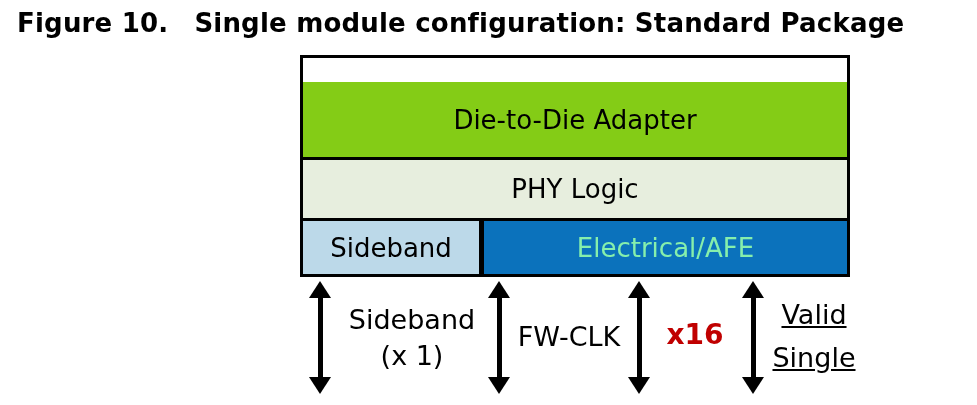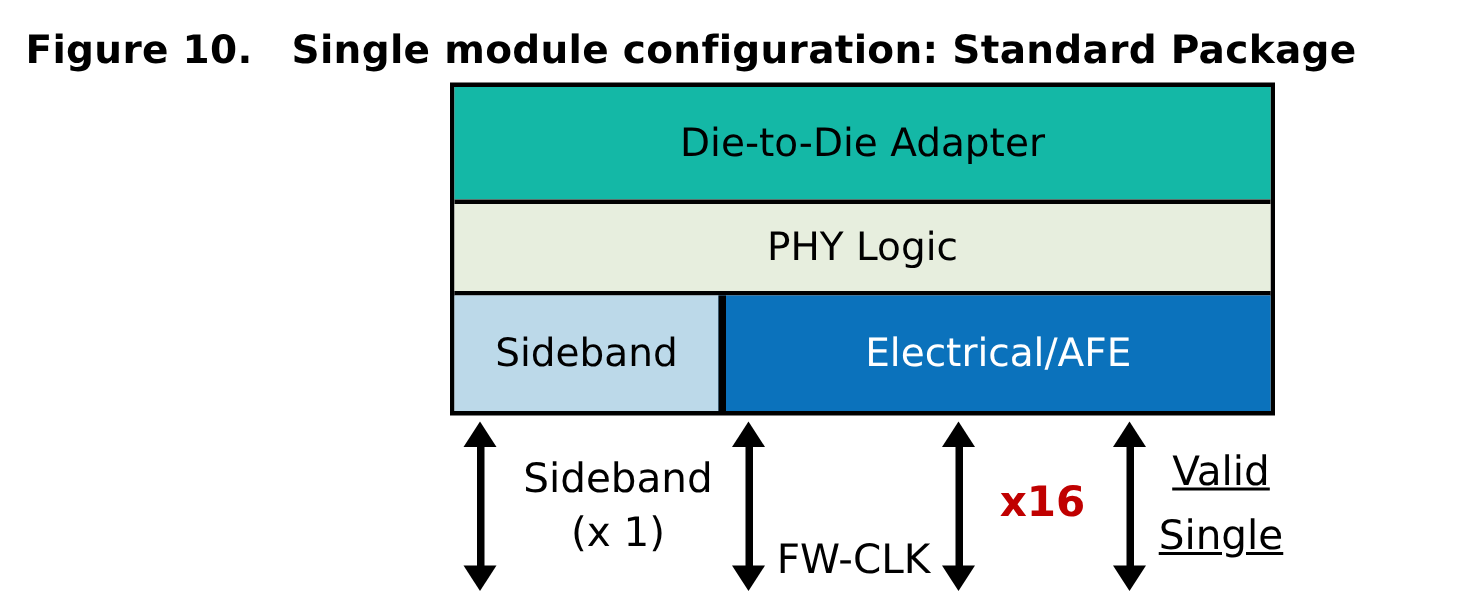--- a/index.html
+++ b/index.html
@@ -7,21 +7,21 @@
     width: 977px; height: 405px;
     background: #ffffff;
     font-family: "DejaVu Sans", "Liberation Sans", sans-serif;
     position: relative;
     overflow: hidden;
   }
   .stage { position: absolute; inset: 0; }
 
   
   .fig-title {
-    position: absolute; left: 17px; top: 19px;
+    position: absolute; left: 17px; top: 8px;
     font-size: 26px; font-weight: bold; color: #000;
     white-space: nowrap; letter-spacing: 0.2px;
   }
   .fig-title .fig-label { margin-right: 26px; }
 
   
   .stack {
     position: absolute; left: 300px; top: 55px;
     width: 550px; height: 222px;
     border: 3px solid #000; box-sizing: border-box;
@@ -68,51 +68,51 @@
   .arrow-3 { left: 626px; }
   .arrow-4 { left: 740px; }
 
   
   .conn-label {
     position: absolute; text-align: center; color: #000;
     font-size: 27px; line-height: 36px; white-space: nowrap;
   }
   .conn-label > span { display: block; }
   .label-sideband { left: 332px; top: 302px; width: 160px; }
-  .label-fwclk    { left: 504px; top: 319px; width: 130px; margin-top: 37px; }
+  .label-fwclk    { left: 504px; top: 319px; width: 130px; }
   .label-x16      { left: 640px; top: 317px; width: 110px; font-weight: bold; font-size: 28px; }
   .label-valid    { left: 758px; top: 293px; width: 112px; line-height: 43px; }
 
   
   .watermark {
     position: absolute; right: 6px; bottom: 7px;
     font-size: 15px; color: #c3c3c3; letter-spacing: 0.5px;
   }
 </style>
 </head>
 <body>
 
 <div class="stage">
 
   <div class="fig-title">
     <span class="fig-label">Figure 10.</span><span>Single module configuration: Standard Package</span>
   </div>
 
   <div class="stack">
-    <div class="layer layer-adapter" style="background-color: #14b8a6; color: rgb(0, 0, 0);">
+    <div class="layer layer-adapter" style="background-color: #84cc16; color: rgb(0, 0, 0); margin-top: 24px;">
       <span>Die-to-Die Adapter</span>
     </div>
     <div class="layer layer-phy" style="background-color: rgb(231, 238, 222); color: rgb(0, 0, 0);">
       <span>PHY Logic</span>
     </div>
     <div class="layer-bottom">
       <div class="cell cell-sideband" style="background-color: rgb(188, 217, 233); color: rgb(0, 0, 0);">
         <span>Sideband</span>
       </div>
-      <div class="cell cell-electrical" style="background-color: rgb(11, 114, 188); color: #ffffff;">
+      <div class="cell cell-electrical" style="background-color: rgb(11, 114, 188); color: #86efac;">
         <span>Electrical/AFE</span>
       </div>
     </div>
   </div>
 
   <div class="conn-arrow arrow-1">
     <div class="head-top"></div>
     <div class="shaft"></div>
     <div class="head-bottom"></div>
   </div>

